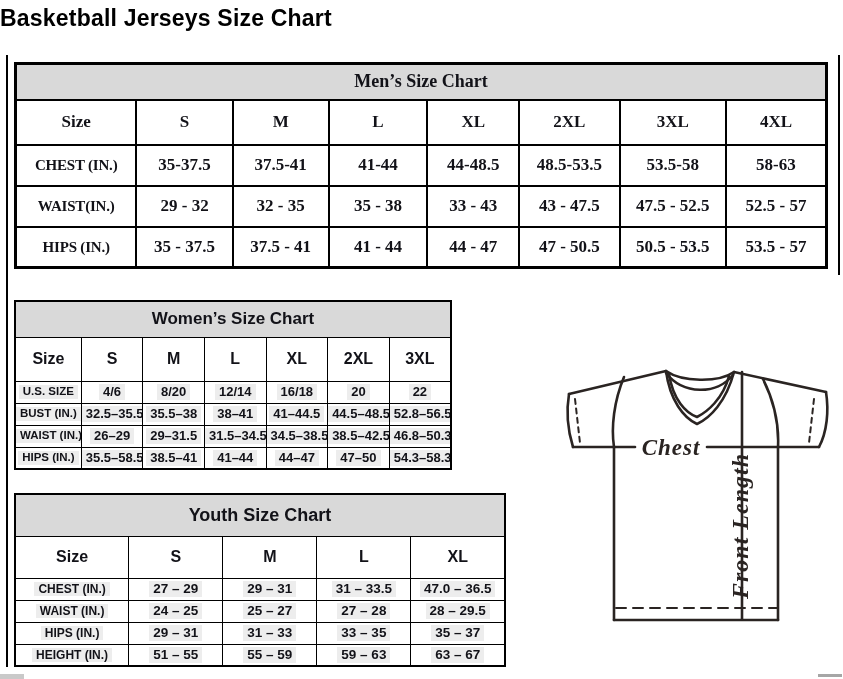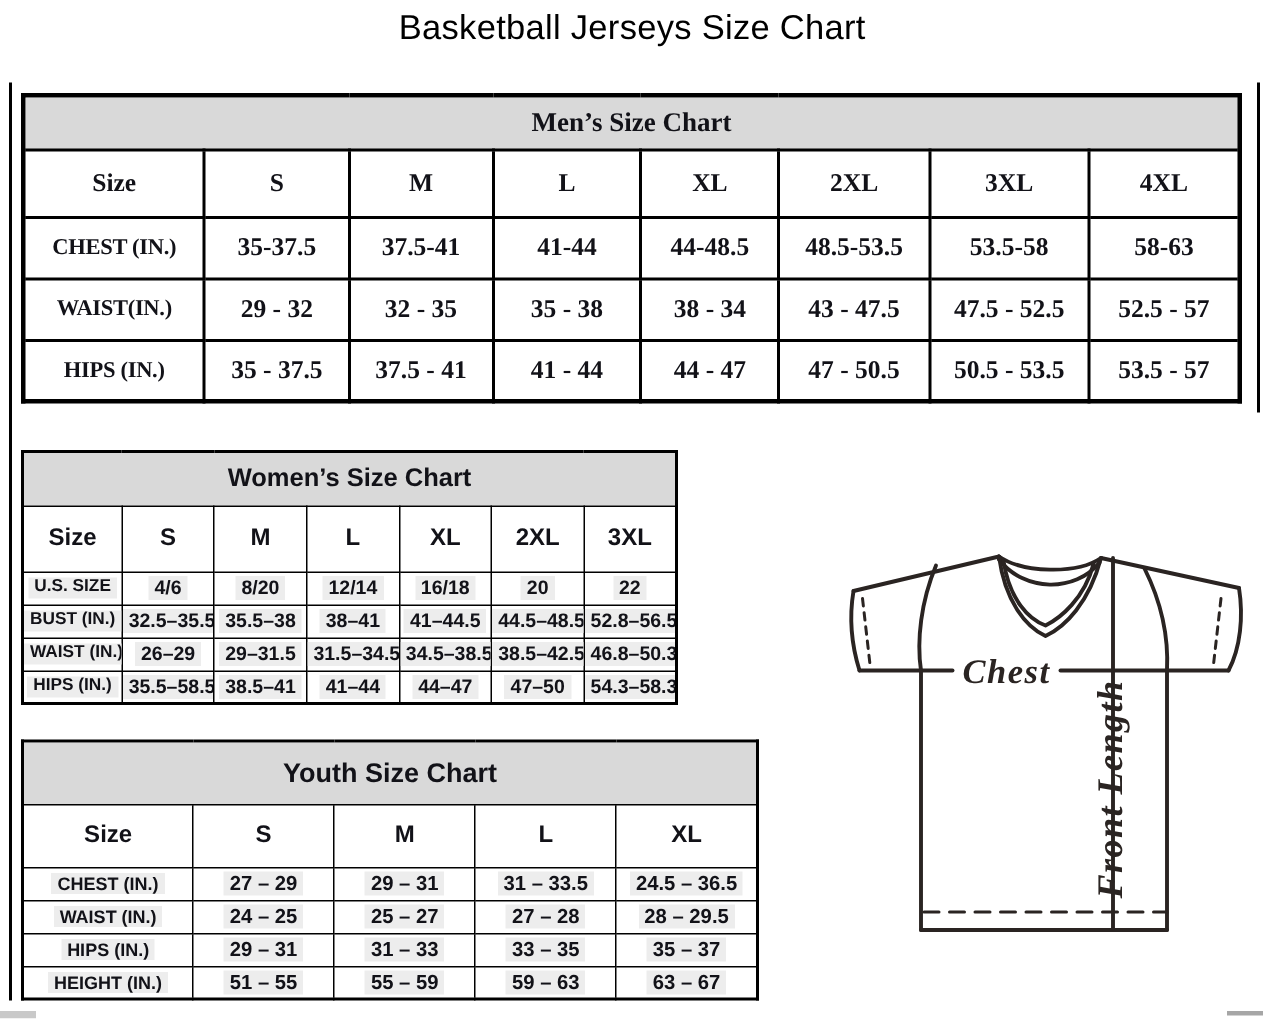--- a/index.html
+++ b/index.html
@@ -1,21 +1,21 @@
 <!DOCTYPE html>
 <html><head>
 <meta charset="utf-8">
 <style>
   *{margin:0;padding:0;box-sizing:border-box;}
   html,body{width:843px;height:679px;background:#ffffff;overflow:hidden;}
   body{position:relative;font-family:"Liberation Sans",sans-serif;color:#101010;}
 
   h1.page-title{
-    position:absolute;top:5px;left:0;width:843px;text-align:center;
-    font-size:23px;font-weight:400;letter-spacing:.2px;color:#000;
+    position:absolute;top:5px;left:0;width:843px;text-align:left;
+    font-size:23px;font-weight:700;letter-spacing:.2px;color:#000;
   }
 
   table.tbl{position:absolute;border-collapse:collapse;table-layout:fixed;background:#fff;}
   .tbl th,.tbl td{text-align:center;vertical-align:middle;font-weight:700;
     white-space:nowrap;overflow:hidden;padding:0;color:#121218;}
   .tbl .title-row th{background:#d9d9d9;}
 
   
   #mens{left:14px;top:62px;width:814px;border:3px solid #000;}
   #mens th,#mens td{border:2px solid #000;font-family:Liberation Serif, serif;}
@@ -98,21 +98,21 @@
         <td class="val"><span class="hl">44-48.5</span></td>
         <td class="val"><span class="hl">48.5-53.5</span></td>
         <td class="val"><span class="hl">53.5-58</span></td>
         <td class="val"><span class="hl">58-63</span></td>
       </tr>
       <tr>
         <td class="lab"><span class="hl">WAIST(IN.)</span></td>
         <td class="val"><span class="hl">29 - 32</span></td>
         <td class="val"><span class="hl">32 - 35</span></td>
         <td class="val"><span class="hl">35 - 38</span></td>
-        <td class="val"><span class="hl">38 - 34</span></td>
+        <td class="val"><span class="hl">33 - 43</span></td>
         <td class="val"><span class="hl">43 - 47.5</span></td>
         <td class="val"><span class="hl">47.5 - 52.5</span></td>
         <td class="val"><span class="hl">52.5 - 57</span></td>
       </tr>
       <tr>
         <td class="lab"><span class="hl">HIPS (IN.)</span></td>
         <td class="val"><span class="hl">35 - 37.5</span></td>
         <td class="val"><span class="hl">37.5 - 41</span></td>
         <td class="val"><span class="hl">41 - 44</span></td>
         <td class="val"><span class="hl">44 - 47</span></td>
@@ -202,21 +202,21 @@
         <th>S</th>
         <th>M</th>
         <th>L</th>
         <th>XL</th>
       </tr>
       <tr>
         <td class="lab"><span class="hl">CHEST (IN.)</span></td>
         <td class="val"><span class="hl">27 – 29</span></td>
         <td class="val"><span class="hl">29 – 31</span></td>
         <td class="val"><span class="hl">31 – 33.5</span></td>
-        <td class="val"><span class="hl">24.5 – 36.5</span></td>
+        <td class="val"><span class="hl">47.0 – 36.5</span></td>
       </tr>
       <tr>
         <td class="lab"><span class="hl">WAIST (IN.)</span></td>
         <td class="val"><span class="hl">24 – 25</span></td>
         <td class="val"><span class="hl">25 – 27</span></td>
         <td class="val"><span class="hl">27 – 28</span></td>
         <td class="val"><span class="hl">28 – 29.5</span></td>
       </tr>
       <tr>
         <td class="lab"><span class="hl">HIPS (IN.)</span></td>

